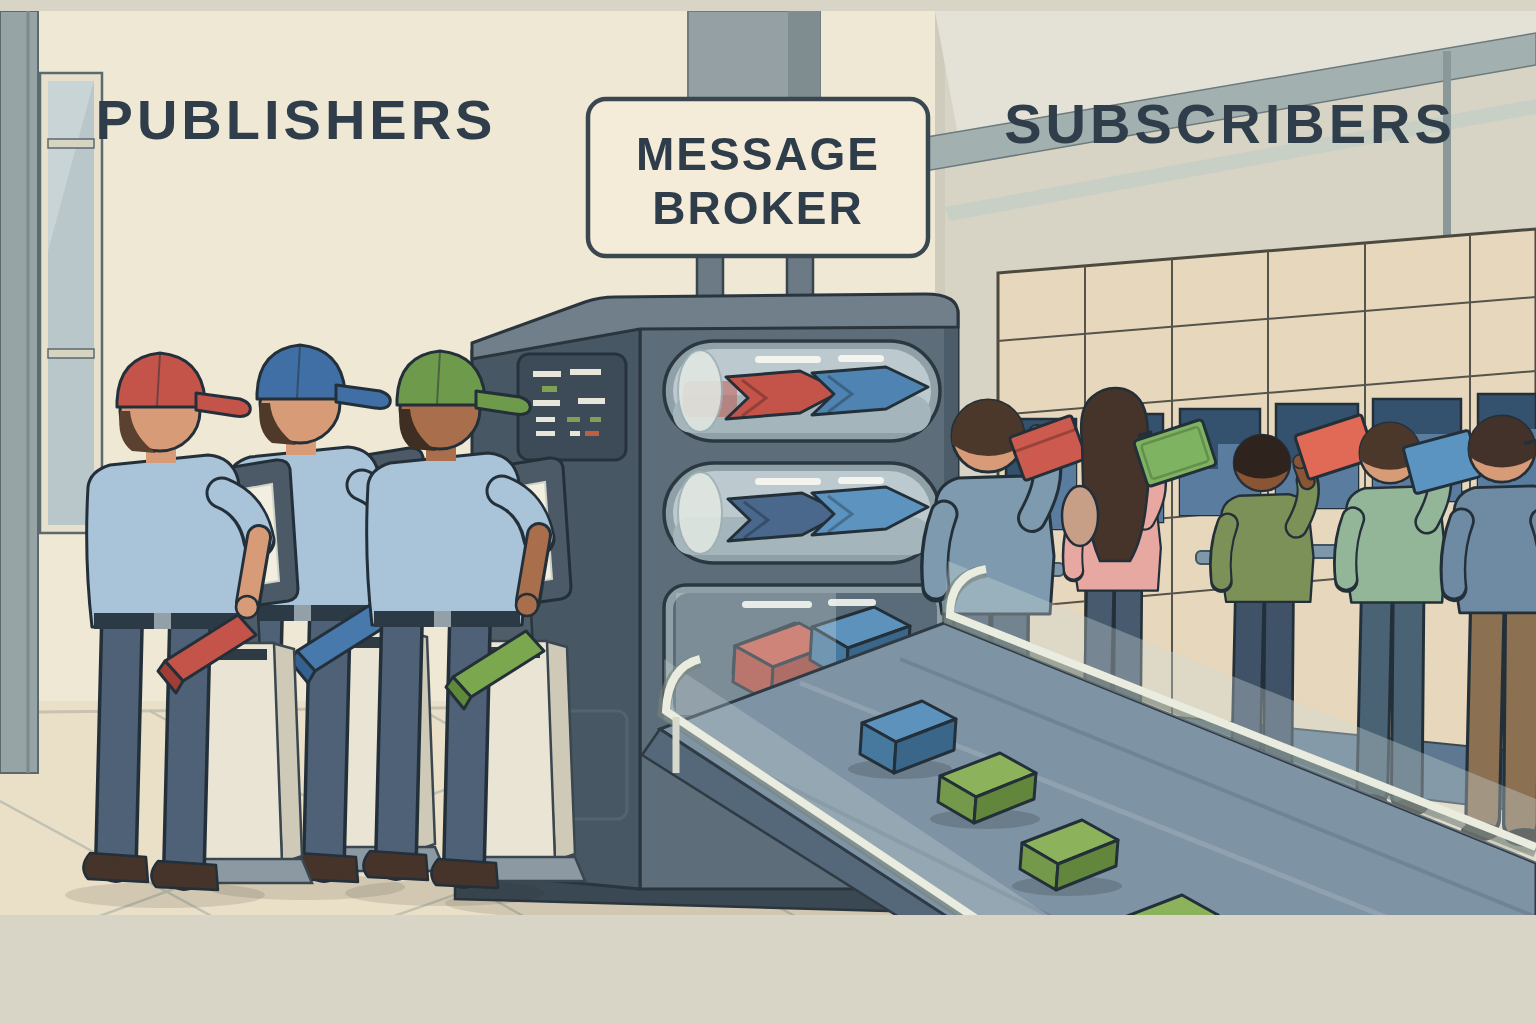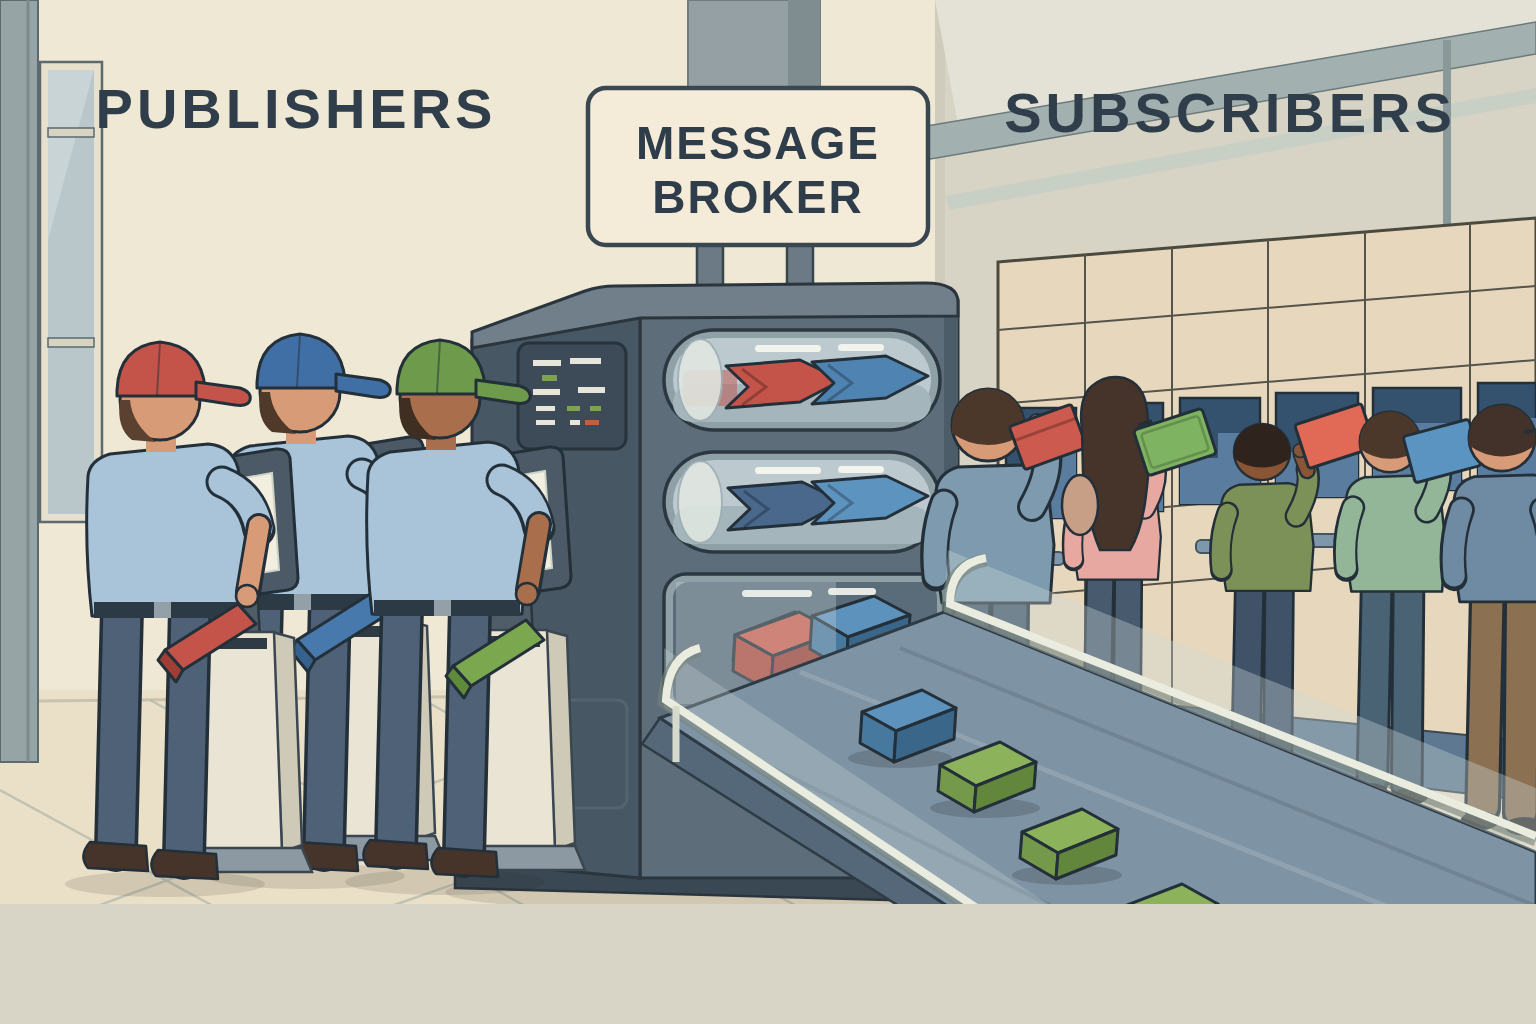--- a/index.html
+++ b/index.html
@@ -1,17 +1,17 @@
 <!DOCTYPE html>
 <html><head>
 <meta charset="utf-8">
 <style>
   html,body{margin:0;padding:0;background:#d9d5c6;}
   .scene{position:relative;width:1536px;height:904px;overflow:hidden;
-         font-family:"Liberation Sans",sans-serif;}
+         font-family:"Liberation Sans",sans-serif;margin-top:11px;}
   svg{display:block;}
   .zone-label{font-family:"Liberation Sans",sans-serif;font-weight:bold;
               letter-spacing:4px;fill:#2f3e4a;}
   .sign-label{font-family:"Liberation Sans",sans-serif;font-weight:bold;
               letter-spacing:2px;fill:#2e3d49;}
   .outline{stroke:#243039;stroke-linejoin:round;}
 </style>
 </head>
 <body>
 

